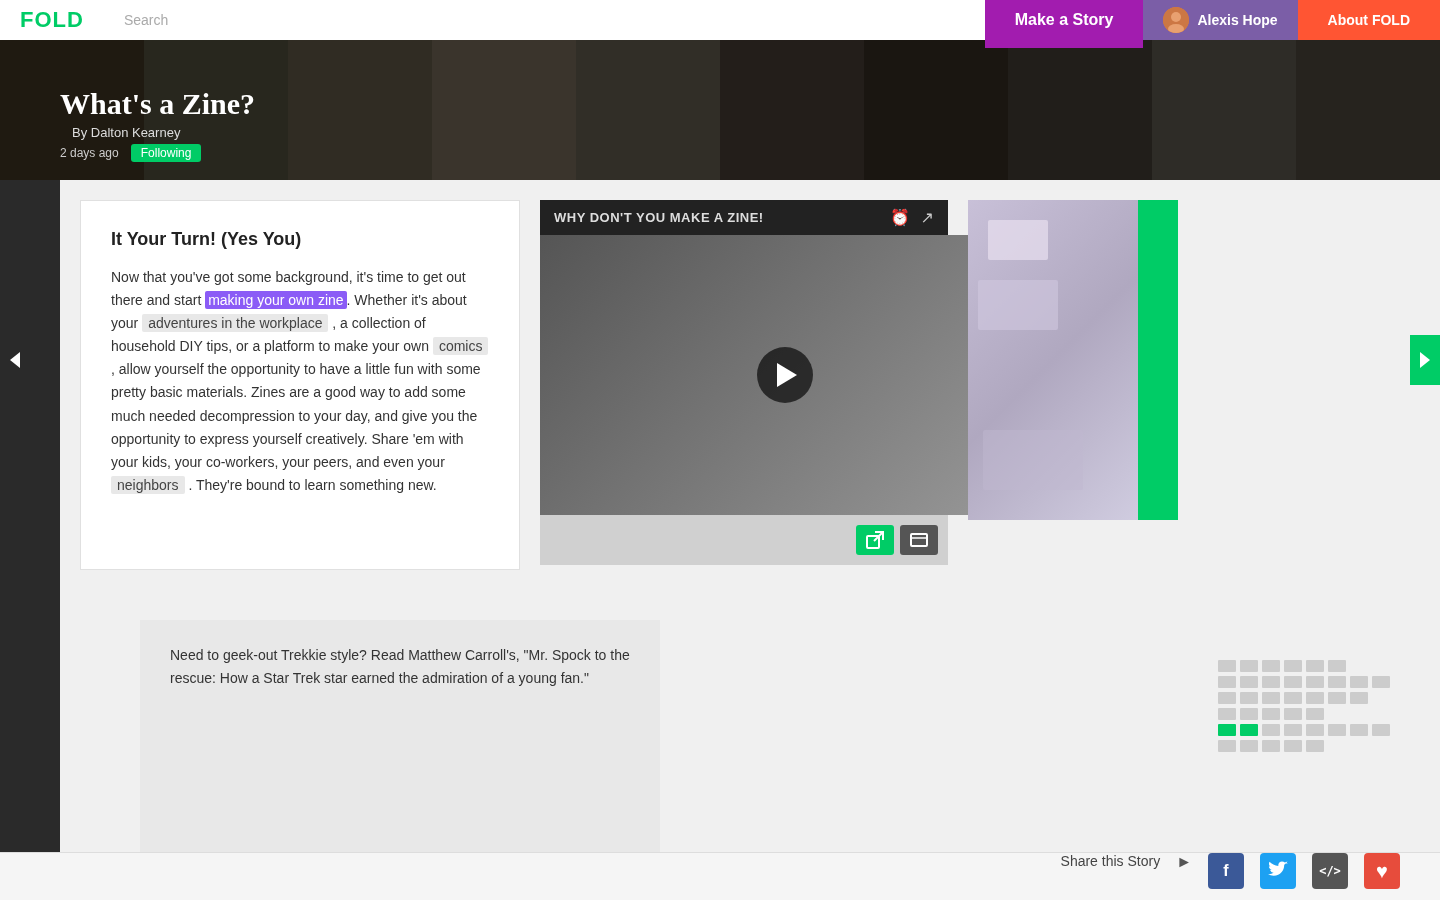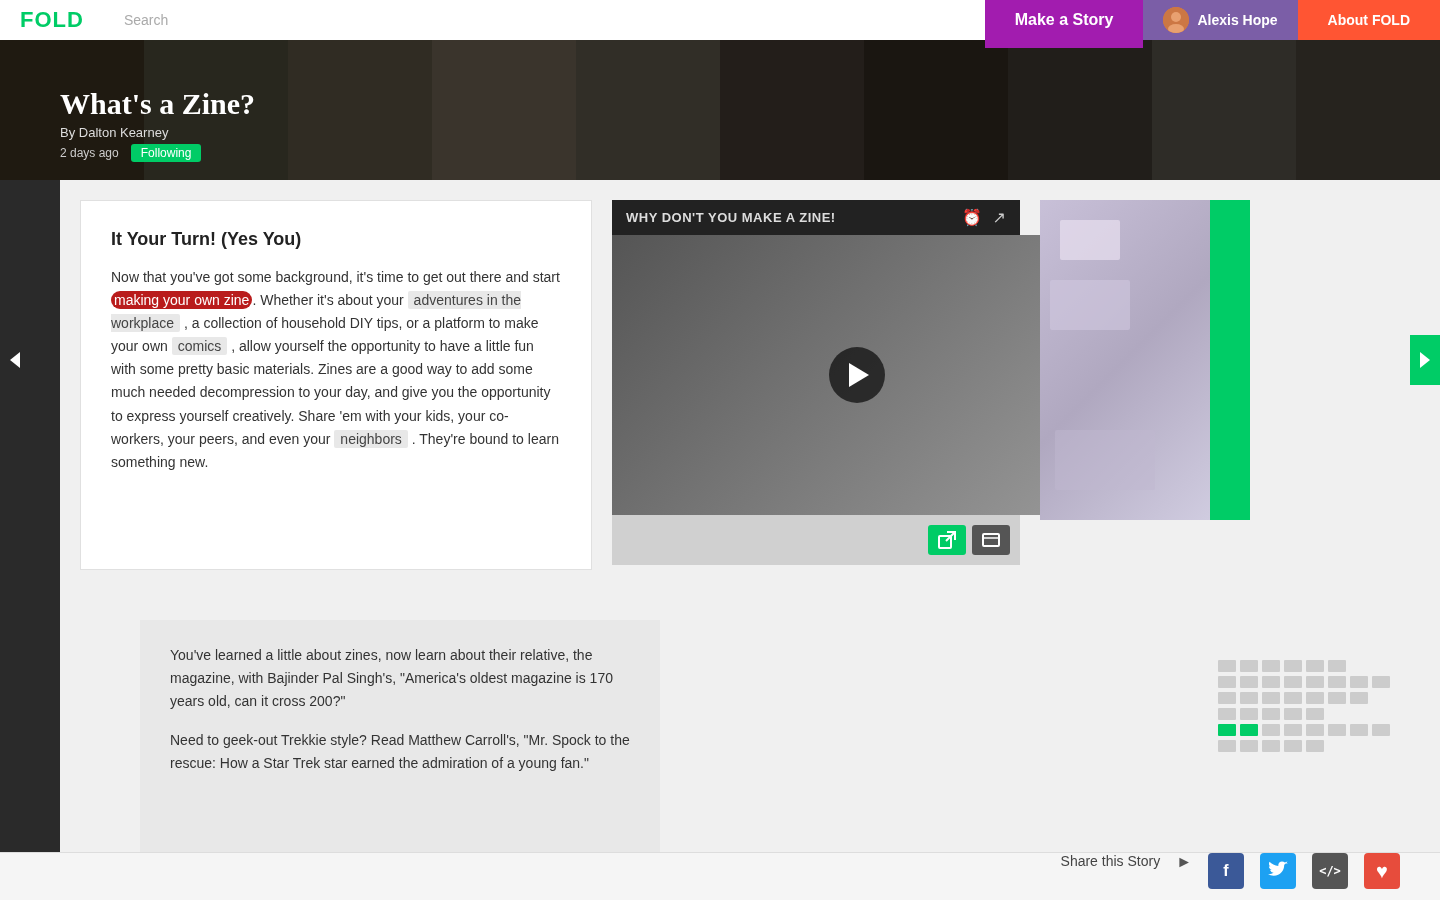--- a/index.html
+++ b/index.html
@@ -106,20 +106,21 @@
       font-weight: bold;
       font-family: Georgia, serif;
       color: #fff;
       margin-bottom: 4px;
     }
     .hero-byline {
       font-size: 13px;
       color: #ddd;
       font-family: Arial, sans-serif;
       margin-bottom: 4px;
+      margin-left: 12px;
     }
     .hero-meta {
       display: flex;
       align-items: center;
       gap: 12px;
     }
     .hero-time {
       font-size: 12px;
       color: #ccc;
       font-family: Arial, sans-serif;
@@ -190,21 +191,21 @@
     .content-columns {
       flex: 1;
       display: flex;
       padding: 20px 0 20px 20px;
       gap: 0;
       position: relative;
     }
 
     
     .text-card {
-      width: 512px;
+      width: 440px;
       background: #fff;
       border: 1px solid #e0e0e0;
       padding: 28px 30px;
       margin-right: 20px;
       min-height: 370px;
       align-self: flex-start;
     }
     .text-card h2 {
       font-size: 18px;
       font-family: Arial, sans-serif;
@@ -212,24 +213,24 @@
       margin-bottom: 16px;
       color: #222;
     }
     .text-card p {
       font-size: 14px;
       line-height: 1.65;
       color: #333;
       font-family: Arial, sans-serif;
     }
     .highlight-green {
-      background: #b91c1c;
+      background: #8b5cf6;
       color: #fff;
       padding: 1px 3px;
-      border-radius: 9px;
+      border-radius: 2px;
     }
     .highlight-gray {
       background: #e8e8e8;
       color: #444;
       padding: 1px 6px;
       border-radius: 2px;
     }
 
     
     .video-card {
@@ -573,21 +574,20 @@
           <div style="position:absolute; top:20px; left:20px; width:60px; height:40px; background:#e8e0f0; opacity:0.7; border-radius:2px;"></div>
           <div style="position:absolute; top:80px; left:10px; width:80px; height:50px; background:#d0c8e0; opacity:0.6; border-radius:2px;"></div>
           <div style="position:absolute; bottom:30px; left:15px; width:100px; height:60px; background:#c0b8d0; opacity:0.5; border-radius:2px;"></div>
         </div>
       </div>
     </div>
 
     <div class="second-row">
 
       <div class="quote-card">
-        <p>You've learned a little about zines, now learn about their relative, the magazine, with Bajinder Pal Singh's,  "America's oldest magazine is 170 years old, can it cross 200?"</p>
         <p>Need to geek-out Trekkie style? Read Matthew Carroll's,  "Mr. Spock to the rescue: How a Star Trek star earned the admiration of a young fan."</p>
       </div>
 
       <div class="progress-grid">
 
         <div class="grid-row">
           <div class="grid-cell"></div>
           <div class="grid-cell"></div>
           <div class="grid-cell"></div>
           <div class="grid-cell"></div>

